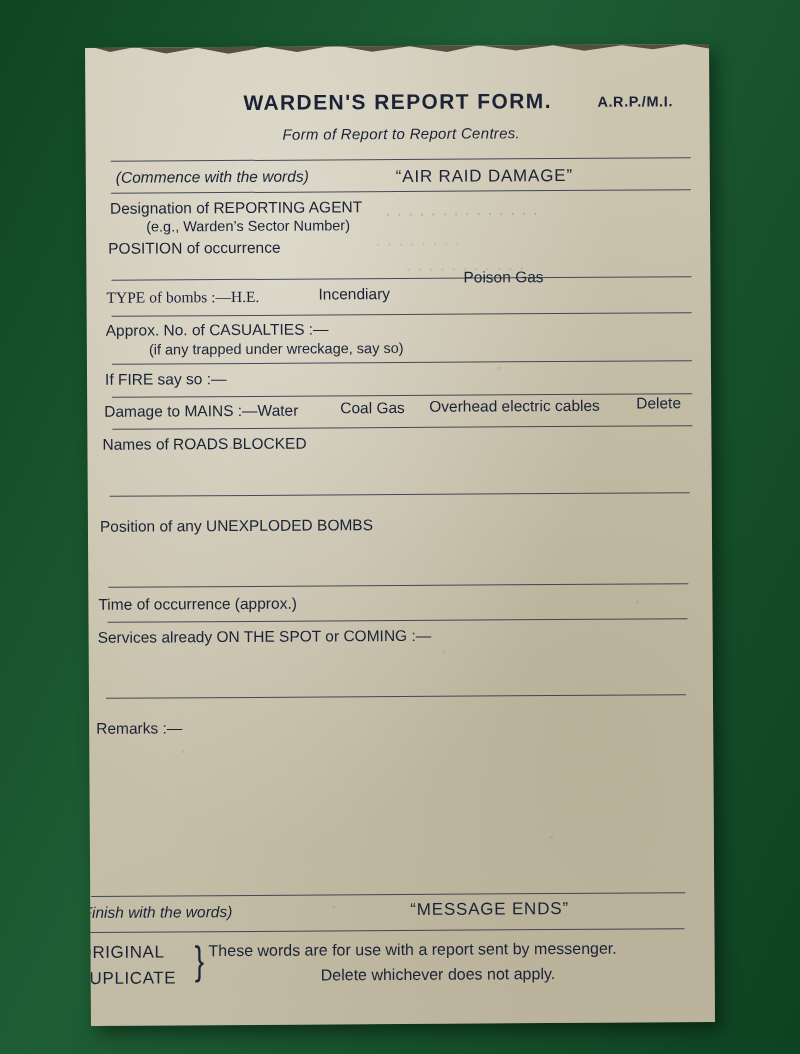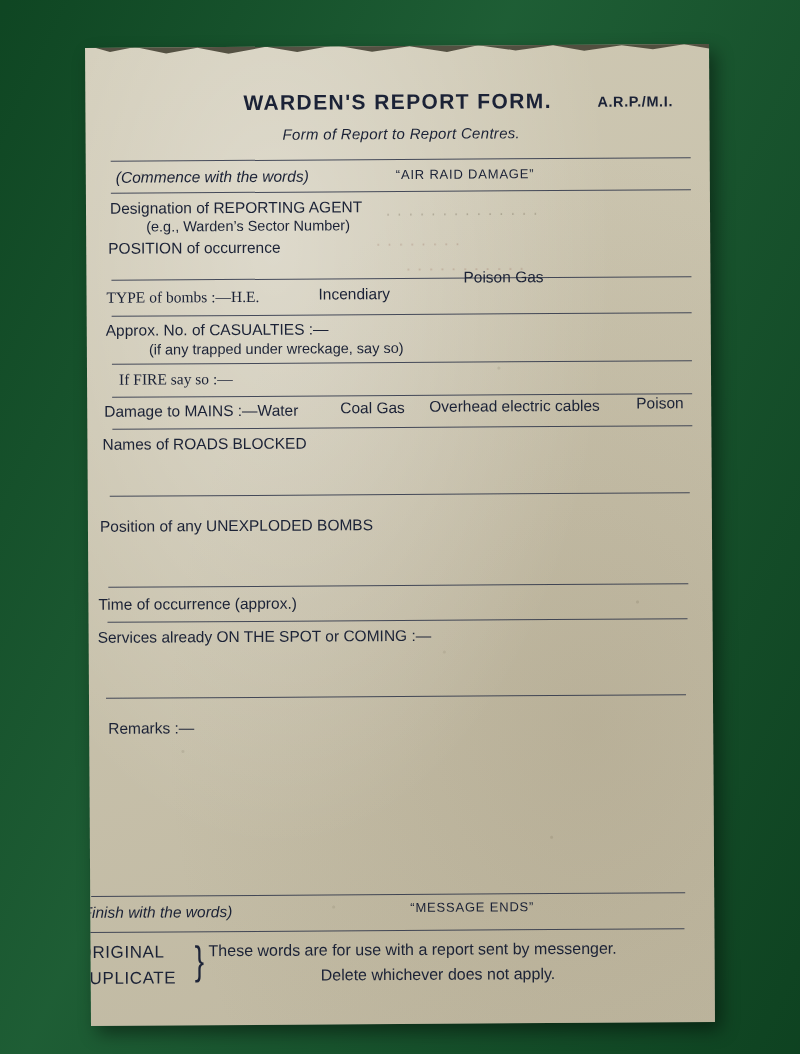--- a/index.html
+++ b/index.html
@@ -103,21 +103,21 @@
     letter-spacing: .6px;
     font-weight: bold;
   }
   .subtitle {
     font-style: italic;
     font-size: 15px;
     letter-spacing: .3px;
   }
   .lbl { font-size: 15.5px; }
   .lbl-i { font-size: 15.5px; font-style: italic; }
-  .quoted { font-size: 13px; letter-spacing: .8px; }
+  .quoted { font-size: 17px; letter-spacing: .8px; }
   .small { font-size: 14.5px; }
 
   .brace {
     position: absolute;
     font-size: 40px;
     line-height: 1;
     transform: scaleX(.7);
   }
 
   
@@ -166,42 +166,42 @@
 
     <div class="t lbl" style="left:20px; top:241px;font-family:Liberation Serif, serif;">TYPE of bombs :—H.E.</div>
     <div class="t lbl" style="left:232px; top:239px;">Incendiary</div>
     <div class="t lbl" style="left:377px; top:223px;">Poison Gas</div>
     <div class="hr" style="left:25px; top:268px; width:580px;"></div>
 
     <div class="t lbl" style="left:19px; top:274px;">Approx. No. of CASUALTIES :—</div>
     <div class="t small" style="left:62px; top:294px;">(if any trapped under wreckage, say so)</div>
     <div class="hr" style="left:25px; top:316px; width:580px;"></div>
 
-    <div class="t lbl" style="left:32px; top:323px;font-family:Liberation Serif, serif;">If FIRE say so :—</div>
+    <div class="t lbl" style="left:18px; top:323px;">If FIRE say so :—</div>
     <div class="hr" style="left:25px; top:349px; width:580px;"></div>
 
     <div class="t lbl" style="left:17px; top:355px;">Damage to MAINS :—Water</div>
     <div class="t lbl" style="left:253px; top:353px;">Coal Gas</div>
     <div class="t lbl" style="left:342px; top:352px;">Overhead electric cables</div>
-    <div class="t lbl" style="left:549px; top:350px;">Poison</div>
+    <div class="t lbl" style="left:549px; top:350px;">Delete</div>
     <div class="hr" style="left:25px; top:381px; width:580px;"></div>
 
     <div class="t lbl" style="left:15px; top:388px;">Names of ROADS BLOCKED</div>
     <div class="hr" style="left:22px; top:448px; width:580px;"></div>
 
     <div class="t lbl" style="left:12px; top:470px;">Position of any UNEXPLODED BOMBS</div>
     <div class="hr" style="left:20px; top:539px; width:580px;"></div>
 
     <div class="t lbl" style="left:10px; top:548px;">Time of occurrence (approx.)</div>
     <div class="hr" style="left:19px; top:574px; width:580px;"></div>
 
     <div class="t lbl" style="left:9px; top:581px;">Services already ON THE SPOT or COMING :—</div>
     <div class="hr" style="left:17px; top:650px; width:580px;"></div>
 
-    <div class="t lbl" style="left:7px; top:672px;margin-left:12px;">Remarks :—</div>
+    <div class="t lbl" style="left:7px; top:672px;">Remarks :—</div>
     <div class="hr" style="left:1px; top:848px; width:594px;"></div>
 
     <div class="t lbl-i" style="left:-13px; top:856px;">(Finish with the words)</div>
     <div class="t quoted" style="left:320px; top:854px;text-align:right;">“MESSAGE ENDS”</div>
     <div class="hr" style="left:-6px; top:884px; width:600px;"></div>
 
     <div class="t" style="left:-12px; top:895px; font-size:17px; letter-spacing:.6px;">ORIGINAL</div>
     <div class="t" style="left:-14px; top:921px; font-size:17px; letter-spacing:.6px;">DUPLICATE</div>
     <div class="brace" style="left:102px; top:893px;">}</div>
     <div class="t" style="left:118px; top:895px; font-size:16px;">These words are for use with a report sent by messenger.</div>

